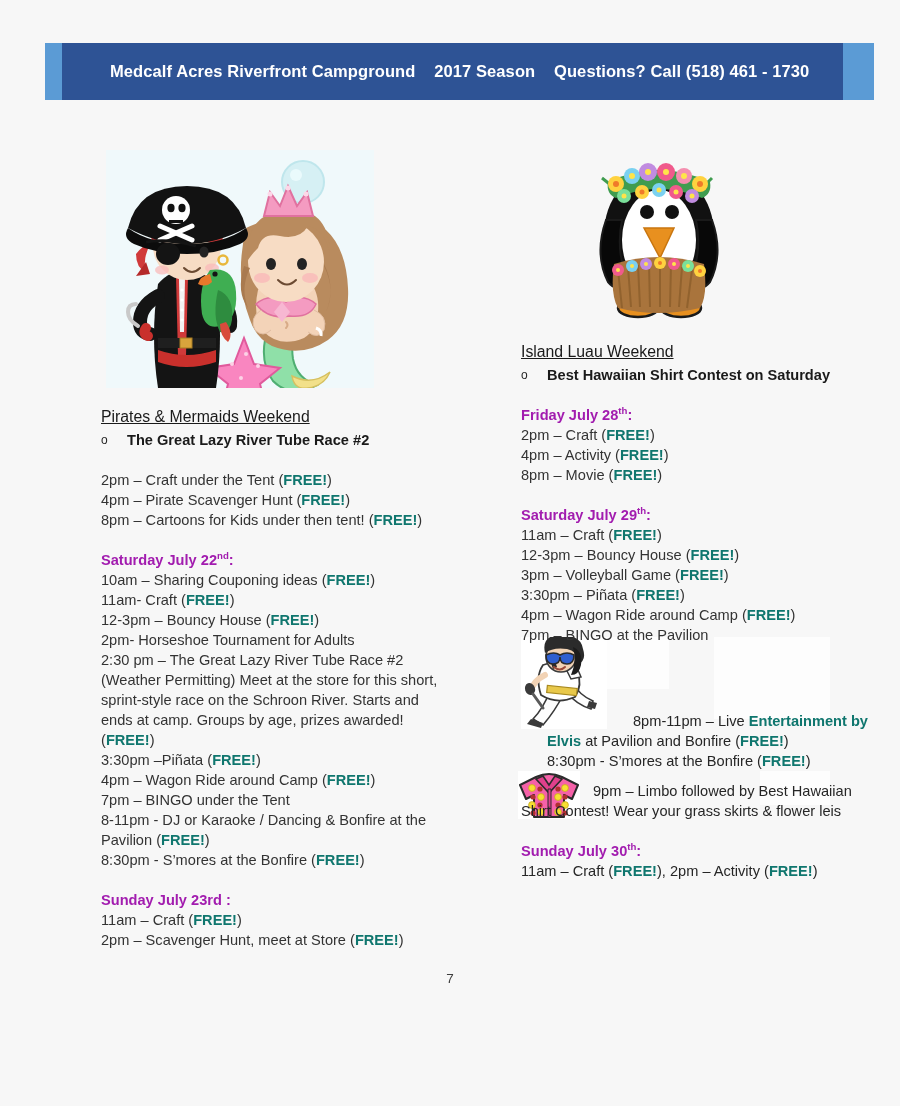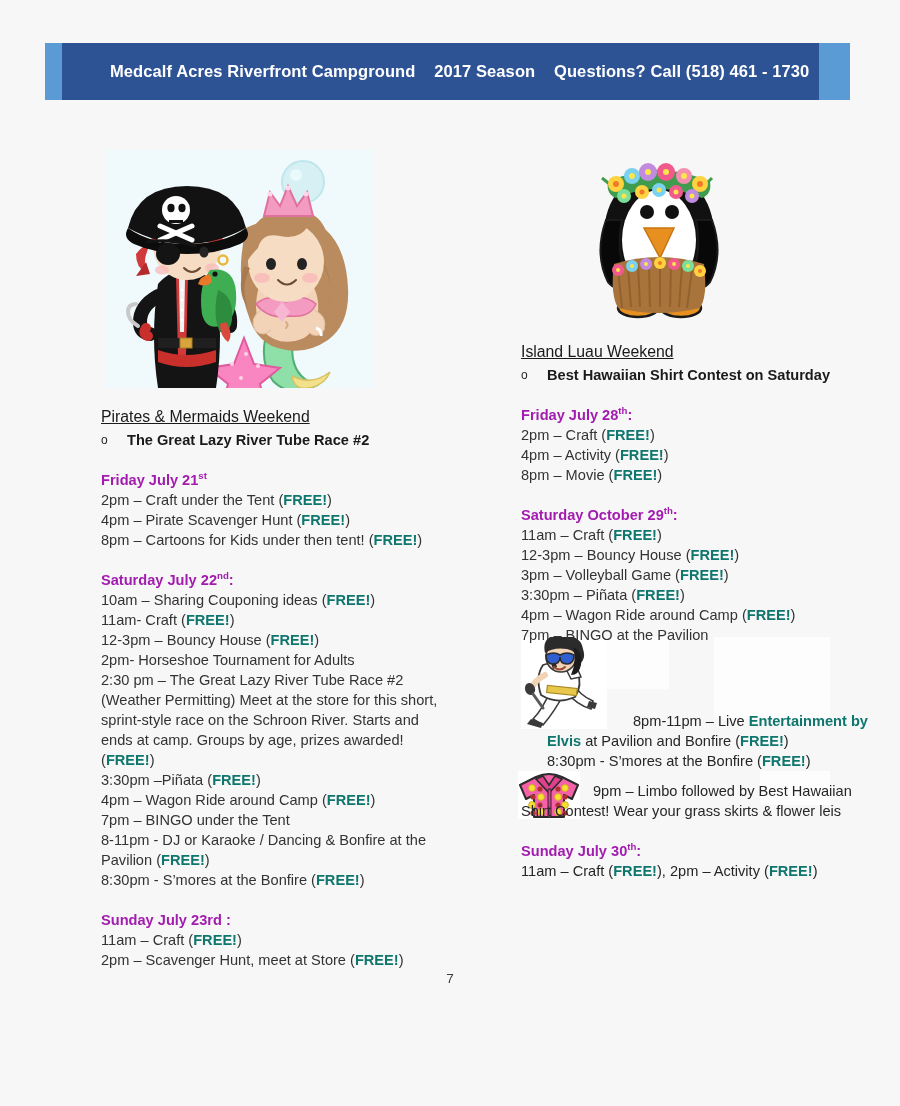--- a/index.html
+++ b/index.html
@@ -17,20 +17,21 @@
     overflow: hidden;
   }
 
   
   #header-banner {
     position: absolute;
     left: 45px;
     top: 43px;
     width: 805px;
     height: 57px;
+    padding-left: 24px;
   }
   #header-accent-left {
     position: absolute;
     left: 0; top: 0;
     width: 17px; height: 57px;
     background: #5b9bd5;
   }
   #header-accent-right {
     position: absolute;
     right: 0; top: 0;
@@ -469,21 +470,20 @@
 <div class="column" id="left-column">
   <div class="section-heading">Pirates &amp; Mermaids Weekend</div>
 
   <div class="bullet-row">
     <span class="bullet-marker">o</span>
     <span class="bullet-text">The Great Lazy River Tube Race #2</span>
   </div>
 
   <div class="gap"></div>
 
-  <div class="day-heading"><span>Friday July 21</span><sup>st</sup></div>
   <div class="line">2pm – Craft under the Tent (<b>FREE!</b>)</div>
   <div class="line">4pm – Pirate Scavenger Hunt (<b>FREE!</b>)</div>
   <div class="line">8pm – Cartoons for Kids under then tent! (<b>FREE!</b>)</div>
 
   <div class="gap"></div>
 
   <div class="day-heading"><span>Saturday July 22</span><sup>nd</sup><span>:</span></div>
   <div class="line">10am – Sharing Couponing ideas (<b>FREE!</b>)</div>
   <div class="line">11am- Craft (<b>FREE!</b>)</div>
   <div class="line">12-3pm – Bouncy House (<b>FREE!</b>)</div>
@@ -512,21 +512,21 @@
 
   <div class="gap"></div>
 
   <div class="day-heading"><span>Friday July 28</span><sup>th</sup><span>:</span></div>
   <div class="line">2pm – Craft (<b>FREE!</b>)</div>
   <div class="line">4pm – Activity (<b>FREE!</b>)</div>
   <div class="line">8pm – Movie (<b>FREE!</b>)</div>
 
   <div class="gap"></div>
 
-  <div class="day-heading"><span>Saturday October 29</span><sup>th</sup><span>:</span></div>
+  <div class="day-heading"><span>Saturday July 29</span><sup>th</sup><span>:</span></div>
   <div class="line">11am – Craft (<b>FREE!</b>)</div>
   <div class="line">12-3pm – Bouncy House (<b>FREE!</b>)</div>
   <div class="line">3pm – Volleyball Game (<b>FREE!</b>)</div>
   <div class="line">3:30pm – Piñata (<b>FREE!</b>)</div>
   <div class="line">4pm – Wagon Ride around Camp (<b>FREE!</b>)</div>
   <div class="line">7pm – BINGO at the Pavilion</div>
 </div>
 
 <div id="elvis-text-block">
   <div class="line" id="elvis-first-line">8pm-11pm – Live <b>Entertainment by</b></div>

